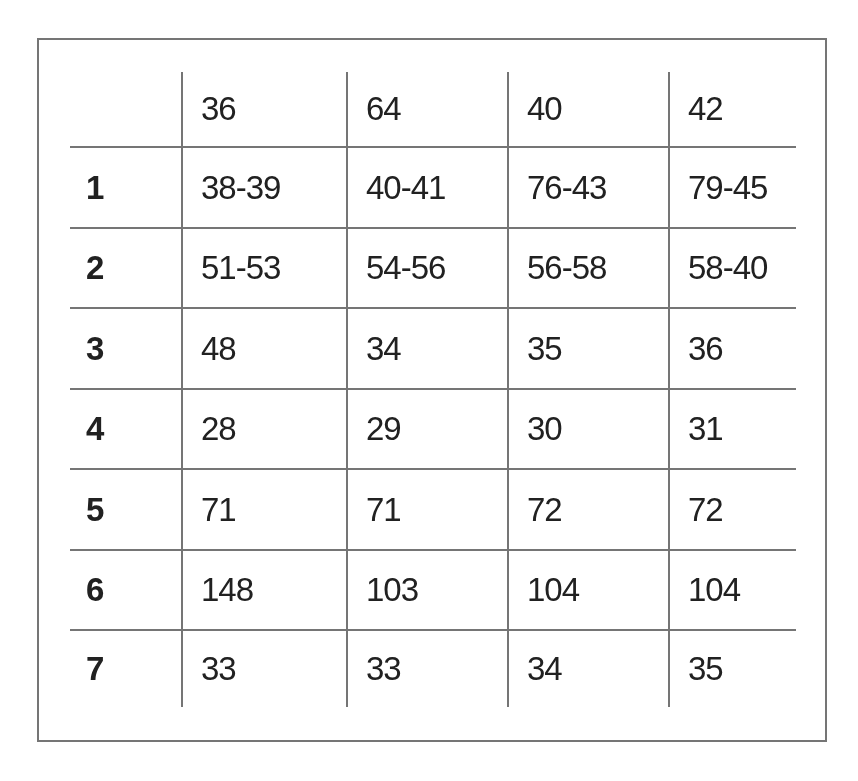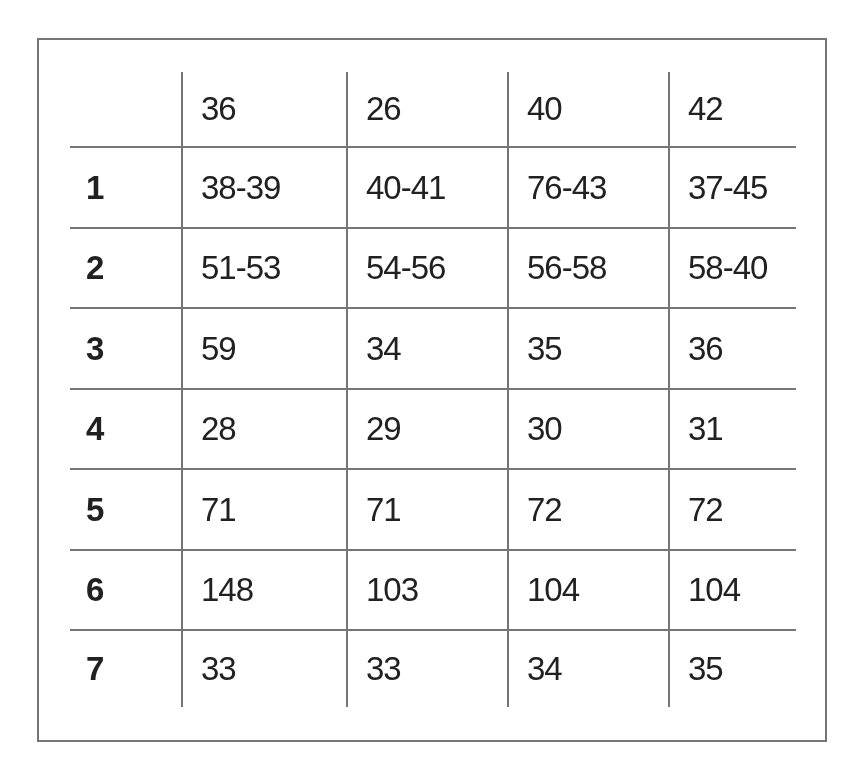--- a/index.html
+++ b/index.html
@@ -72,41 +72,41 @@
         <col style="width:112px">
         <col style="width:165px">
         <col style="width:161px">
         <col style="width:161px">
         <col style="width:127px">
       </colgroup>
       <tbody>
           <tr class="header-row">
         <th class="row-label"></th>
         <th>36</th>
-        <th>26</th>
+        <th>64</th>
         <th>40</th>
         <th>42</th>
       </tr>
       <tr>
         <th class="row-label">1</th>
         <td>38-39</td>
         <td>40-41</td>
         <td>76-43</td>
-        <td>37-45</td>
+        <td>79-45</td>
       </tr>
       <tr>
         <th class="row-label">2</th>
         <td>51-53</td>
         <td>54-56</td>
         <td>56-58</td>
         <td>58-40</td>
       </tr>
       <tr>
         <th class="row-label">3</th>
-        <td>59</td>
+        <td>48</td>
         <td>34</td>
         <td>35</td>
         <td>36</td>
       </tr>
       <tr>
         <th class="row-label">4</th>
         <td>28</td>
         <td>29</td>
         <td>30</td>
         <td>31</td>

